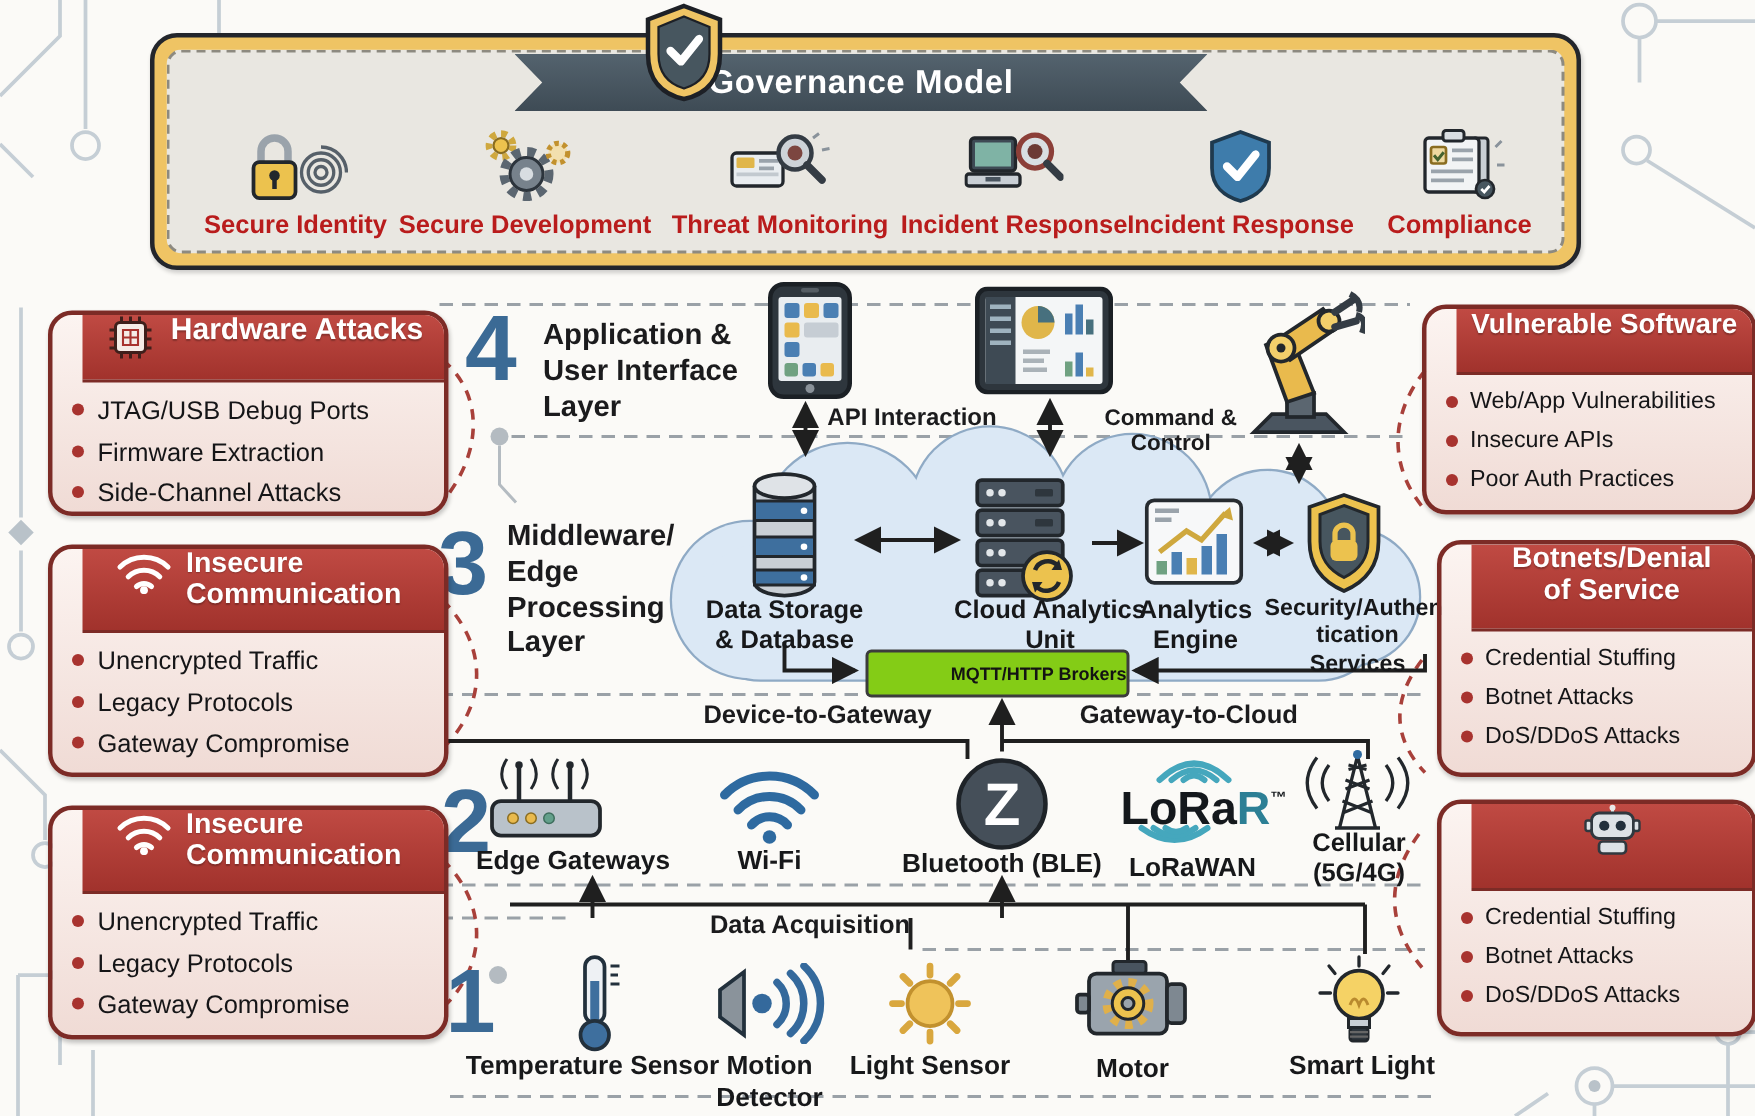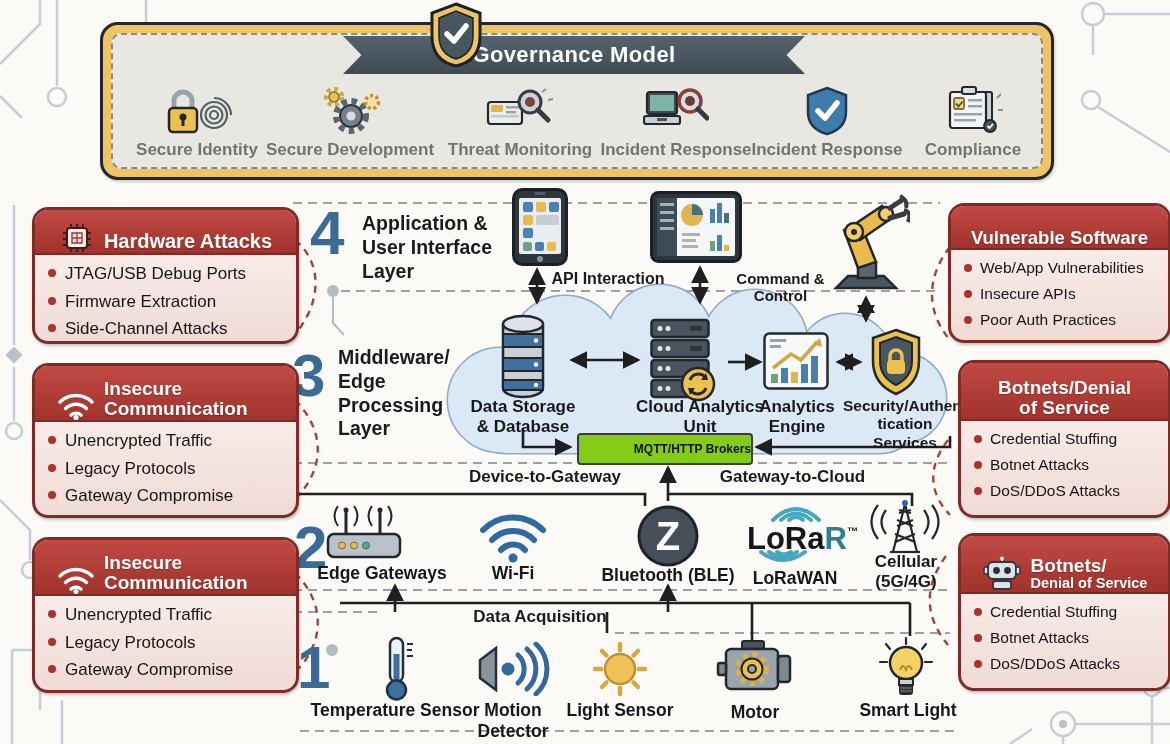--- a/index.html
+++ b/index.html
@@ -12,27 +12,27 @@
   .gov-outer{position:absolute;left:100px;top:22px;width:948px;height:152px;background:#efc464;
              border:3px solid #23262c;border-radius:18px;z-index:2;box-shadow:1px 2px 3px rgba(0,0,0,.18);}
   .gov-inner{position:absolute;inset:8px;background:#e9e7e1;border:2px dashed #8d8a80;border-radius:10px;}
   .ribbon{position:absolute;left:343px;top:36px;width:462px;height:38px;z-index:4;
           background:linear-gradient(180deg,#54636e,#3e4b55);display:flex;align-items:center;justify-content:center;
           clip-path:polygon(0 0,100% 0,96% 50%,100% 100%,0 100%,4% 50%);
           color:#fff;font-size:22px;font-weight:bold;letter-spacing:.4px;}
   .shield-badge{position:absolute;left:426px;top:2px;z-index:5;}
   .gitem{position:absolute;top:84px;width:170px;text-align:center;z-index:4;}
   .gicon{height:52px;display:flex;align-items:flex-end;justify-content:center;}
-  .glabel{margin-top:4px;font-size:17px;font-weight:bold;color:#737373;}
+  .glabel{margin-top:4px;font-size:17px;font-weight:bold;color:#b91c1c;}
 
   
   .tbox{position:absolute;border:3px solid #7c2b26;border-radius:16px;overflow:hidden;z-index:3;
         background:linear-gradient(180deg,#fcf4f1 0%,#f0dbd5 100%);box-shadow:1px 2px 3px rgba(0,0,0,.22);}
-  .thead{background:linear-gradient(180deg,#c04a43,#a1322c);color:#fff;display:flex;align-items:flex-end;
-         justify-content:center;gap:9px;border-bottom:2px solid #7c2b26;}
+  .thead{background:linear-gradient(180deg,#c04a43,#a1322c);color:#fff;display:flex;align-items:flex-start;
+         justify-content:center;gap:9px;border-bottom:2px solid #7c2b26;margin-left:20px;}
   .ttitle{font-weight:bold;line-height:1.08;text-shadow:0 1px 1px rgba(0,0,0,.25);display:flex;flex-direction:column;}
   .tbox ul{list-style:none;margin:0;padding:9px 16px 4px 13px;}
   .tbox li{display:flex;gap:9px;align-items:flex-start;font-size:17px;font-weight:500;color:#151517;
            margin-bottom:8px;line-height:1.15;}
   .tbox li .dot{width:8px;height:8px;border-radius:50%;background:#a8332f;flex:none;margin-top:5px;}
   .rbox li{font-size:15.5px;gap:8px;}
 
   
   .num{position:absolute;font-weight:bold;color:#3b6a95;line-height:1;z-index:2;}
   .llabel{position:absolute;font-weight:bold;color:#1b1b1d;font-size:19.5px;line-height:1.22;z-index:2;}
@@ -407,24 +407,20 @@
           <path d="M20 6 V2.5" stroke="#e8e8e8" stroke-width="2"></path>
             <circle cx="20" cy="2.5" r="2" fill="#e8e8e8"></circle>
           <rect x="6" y="6" width="28" height="17" rx="5" fill="#dde2e6" stroke="#30383f" stroke-width="2"></rect>
           <circle cx="14.5" cy="14.5" r="3.4" fill="#22303c"></circle>
             <circle cx="25.5" cy="14.5" r="3.4" fill="#22303c"></circle>
           <rect x="2" y="11" width="4" height="7" rx="1.5" fill="#dde2e6" stroke="#30383f" stroke-width="1.6"></rect>
           <rect x="34" y="11" width="4" height="7" rx="1.5" fill="#dde2e6" stroke="#30383f" stroke-width="1.6"></rect>
           <rect x="11" y="25" width="18" height="8" rx="2.5" fill="#dde2e6" stroke="#30383f" stroke-width="1.8"></rect>
         </svg>
       </span>
-      <span class="ttitle">
-        <span>Botnets/</span>
-        <span style="font-size:14.5px">Denial of Service</span>
-      </span>
     </div>
     <ul>
       <li>
           <span class="dot"></span>
           <span>Credential Stuffing</span>
         </li>
       <li>
           <span class="dot"></span>
           <span>Botnet Attacks</span>
         </li>

